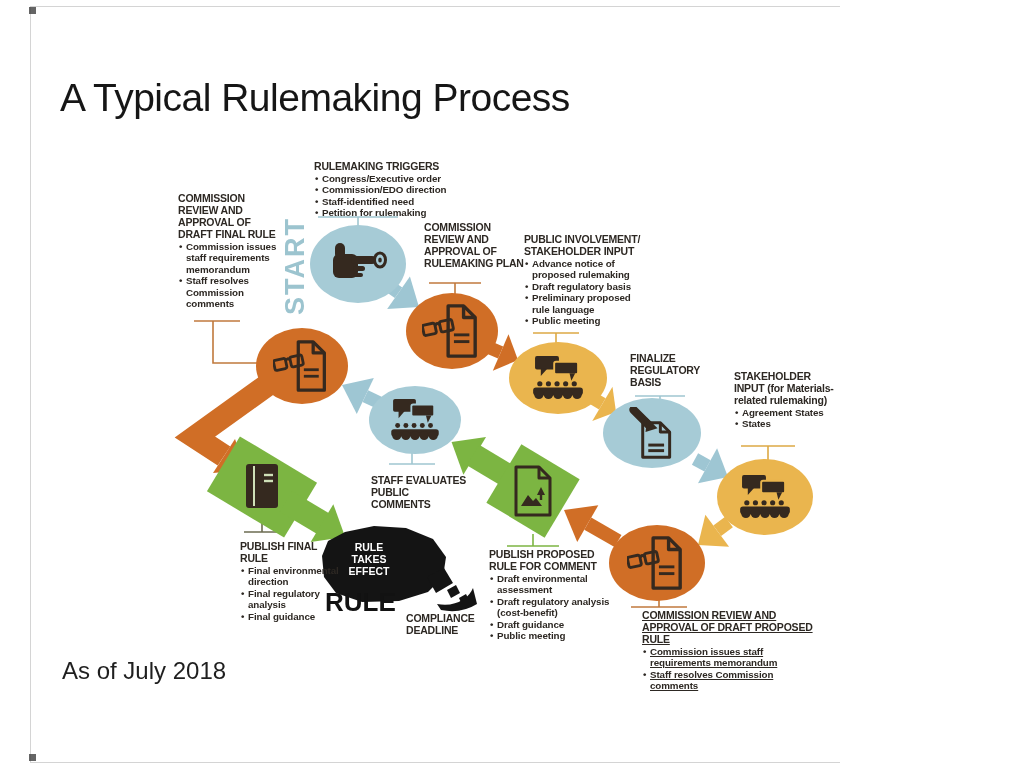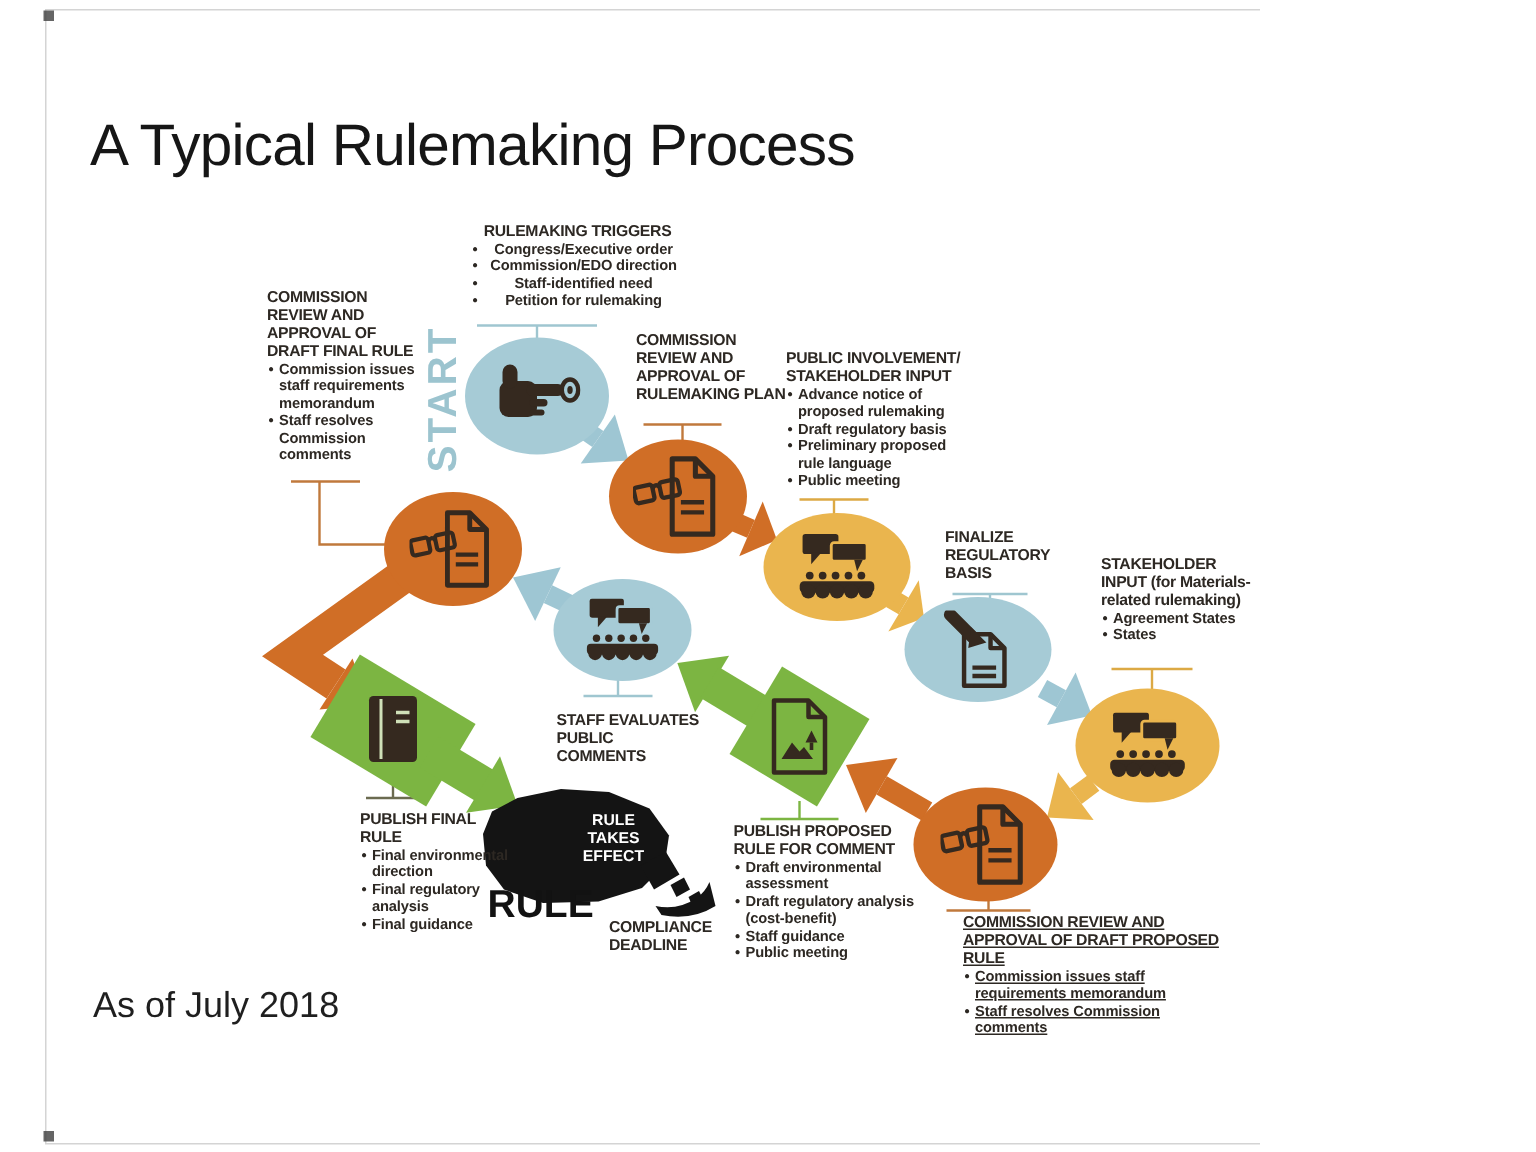--- a/index.html
+++ b/index.html
@@ -16,21 +16,21 @@
   .layer{position:absolute;left:0;top:0;}
   .ellipse{position:absolute;border-radius:50%;display:flex;align-items:center;justify-content:center;}
   .gicon{position:absolute;}
   .icon svg{display:block;}
   .label{position:absolute;color:#2D2823;font-weight:700;}
   .label .t{font-size:10.5px;line-height:12px;letter-spacing:-0.2px;}
   .label ul{margin:1px 0 0;padding:0;list-style:none;font-size:9.8px;line-height:11.4px;letter-spacing:-0.1px;}
   .label li{position:relative;padding-left:8px;}
   .label li::before{content:"\2022";position:absolute;left:1px;}
   .stamp-text{position:absolute;left:341px;top:541px;width:56px;text-align:center;
-              font-size:10.5px;line-height:12px;font-weight:700;color:#ffffff;margin-left:40px;}
+              font-size:10.5px;line-height:12px;font-weight:700;color:#ffffff;}
   .rule-word{position:absolute;left:325px;top:587px;font-size:26px;font-weight:700;color:#121212;}
 </style>
 </head>
 <body>
 
 <div class="stage">
   <div class="frame"></div>
   <div class="corner" style="left:29px;top:7px;"></div>
   <div class="corner" style="left:987px;top:7px;"></div>
   <div class="corner" style="left:29px;top:754px;"></div>
@@ -271,21 +271,21 @@
       <rect x="1" y="1" width="32" height="44" rx="3" fill="#35291F"></rect>
       <path d="M9,3 V43" stroke="#CFE0B8" stroke-width="2" fill="none"></path>
       <line x1="19" y1="12" x2="28" y2="12" stroke="#CFE0B8" stroke-width="2.4"></line>
       <line x1="19" y1="18" x2="28" y2="18" stroke="#CFE0B8" stroke-width="2.4"></line>
     </svg>
   </span>
 
   <div class="stamp-text">RULE TAKES EFFECT</div>
   <div class="rule-word">RULE</div>
 
-  <div class="label" style="left:314px;top:148px;width:142px;text-align:center;">
+  <div class="label" style="left:314px;top:160px;width:142px;">
     <div class="t">RULEMAKING TRIGGERS</div>
     <ul>
       <li>Congress/Executive order</li>
       <li>Commission/EDO direction</li>
       <li>Staff-identified need</li>
       <li>Petition for rulemaking</li>
     </ul>
   </div>
 
   <div class="label" style="left:178px;top:192px;width:102px;">
@@ -333,21 +333,21 @@
       <li>Final regulatory analysis</li>
       <li>Final guidance</li>
     </ul>
   </div>
 
   <div class="label" style="left:489px;top:548px;width:124px;">
     <div class="t">PUBLISH PROPOSED RULE FOR COMMENT</div>
     <ul>
       <li>Draft environmental assessment</li>
       <li>Draft regulatory analysis (cost-benefit)</li>
-      <li>Staff guidance</li>
+      <li>Draft guidance</li>
       <li>Public meeting</li>
     </ul>
   </div>
 
   <div class="label" style="left:642px;top:609px;width:178px;text-decoration:underline;">
     <div class="t">COMMISSION REVIEW AND APPROVAL OF DRAFT PROPOSED RULE</div>
     <ul>
       <li>Commission issues staff requirements memorandum</li>
       <li>Staff resolves Commission comments</li>
     </ul>

